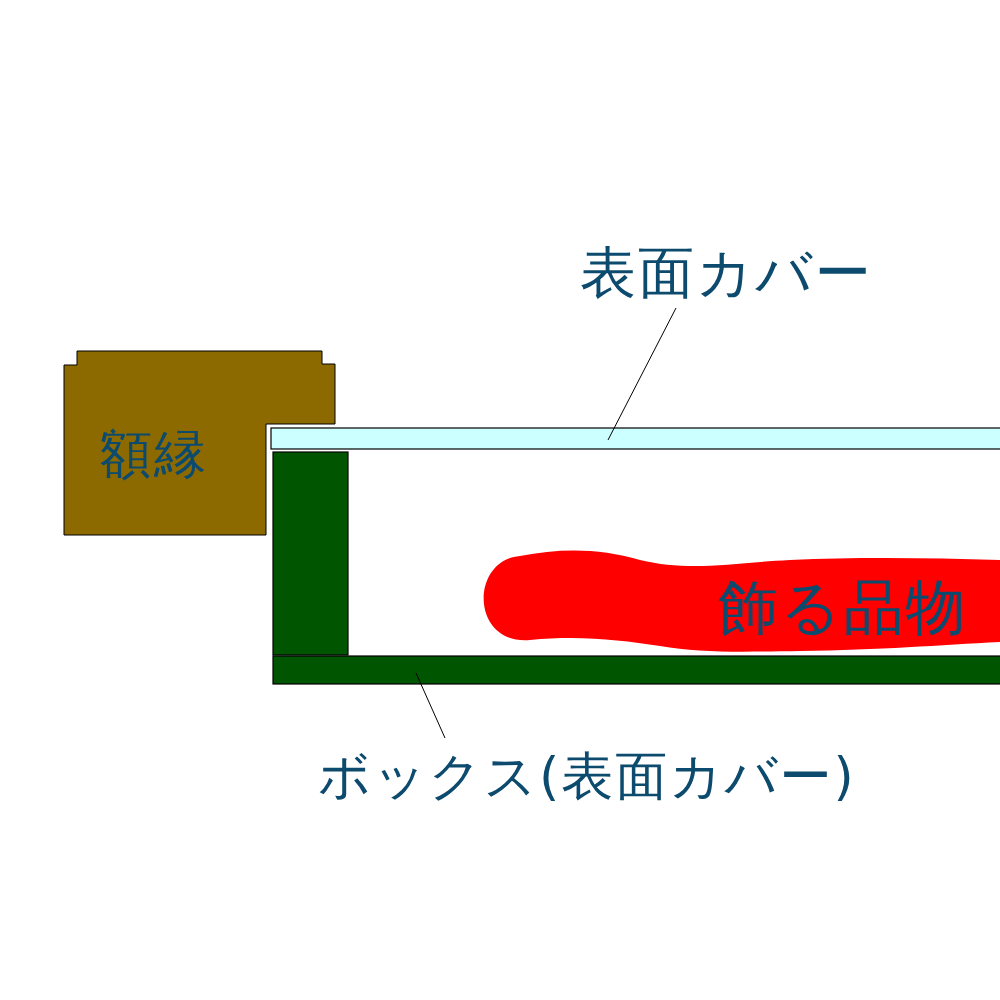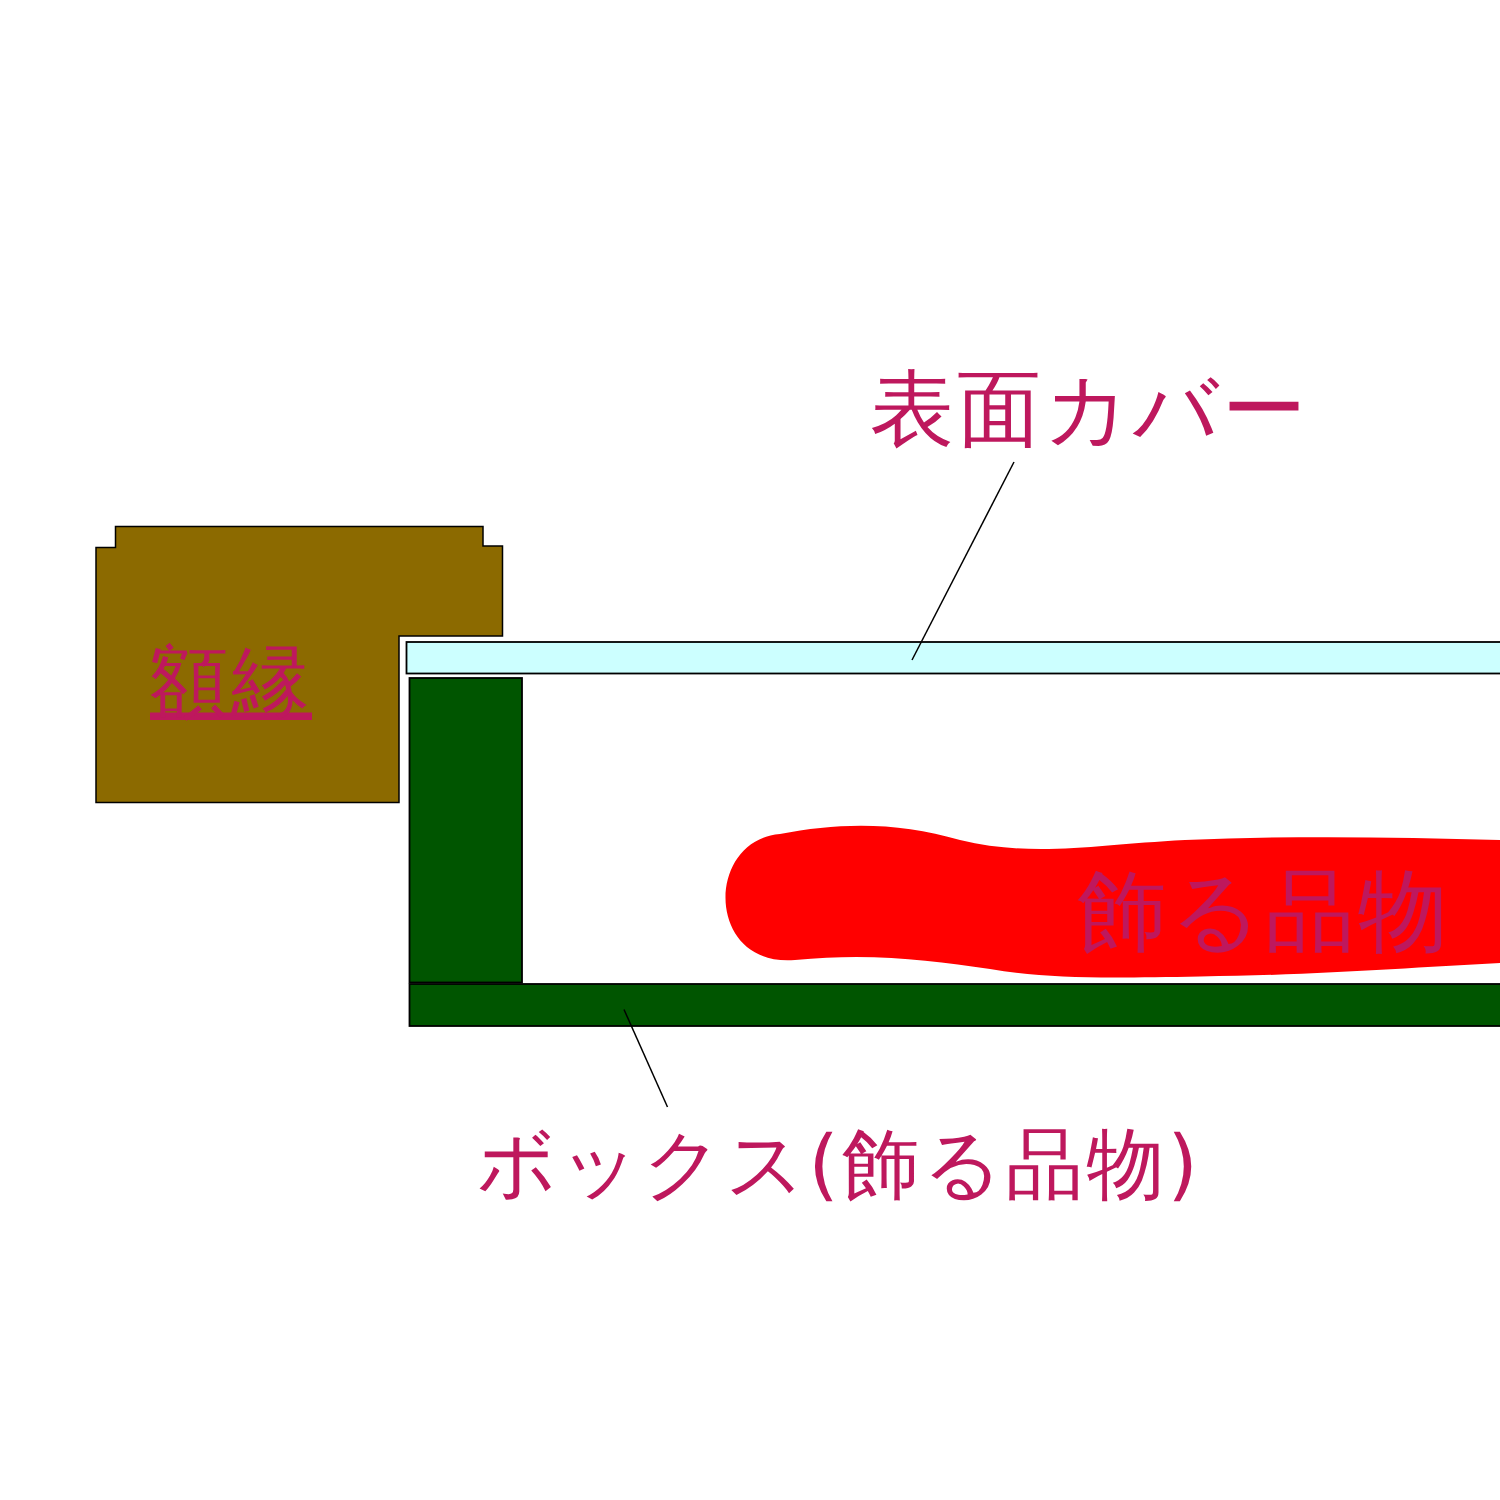--- a/index.html
+++ b/index.html
@@ -1,34 +1,34 @@
 <!DOCTYPE html>
 <html><head>
 <meta charset="utf-8">
 <style>
   html, body { margin:0; padding:0; background:#ffffff; }
   body { width:1000px; height:1000px; position:relative; overflow:hidden; font-family:"DejaVu Sans", sans-serif; }
   svg.stage { position:absolute; left:0; top:0; }
-  .label { position:absolute; color:#be185d; white-space:nowrap; font-family:"DejaVu Sans", sans-serif; letter-spacing:2px; }
+  .label { position:absolute; color:#0c4a6e; white-space:nowrap; font-family:"DejaVu Sans", sans-serif; letter-spacing:2px; }
 </style>
 </head>
 <body>
 
 <svg class="stage" width="1000" height="1000" viewBox="0 0 1000 1000">
 
   <polygon points="64,365 77,365 77,351 322,351 322,364 335,364 335,424 266,424 266,535 64,535" fill="#8c6a00" stroke="#000" stroke-width="1"></polygon>
 
   <rect x="271" y="428" width="740" height="21" fill="#ccffff" stroke="#000" stroke-width="1.2"></rect>
 
   <rect x="273" y="452" width="75" height="203" fill="#005500" stroke="#000" stroke-width="1.2"></rect>
 
   <rect x="273" y="656" width="740" height="28" fill="#005500" stroke="#000" stroke-width="1.2"></rect>
 
   <path fill="#ff0000" d="M520,556 C560,548 600,548 640,560 C690,572 730,563 790,560 C860,557 930,558 1000,560 L1000,642 C940,645 880,650 800,651 C740,652 700,653 660,646 C620,640 580,635 530,640 C470,645 470,560 520,556 Z"></path>
 
   <line x1="676" y1="308" x2="608" y2="440" stroke="#000" stroke-width="1"></line>
   <line x1="416" y1="673" x2="445" y2="738" stroke="#000" stroke-width="1"></line>
 </svg>
 
-<div class="label" style="left:100px; top:420px; font-size:52px;text-decoration:underline;">額縁</div>
+<div class="label" style="left:100px; top:420px; font-size:52px;">額縁</div>
 <div class="label" style="left:580px; top:236px; font-size:56px;">表面カバー</div>
 <div class="label" style="left:718px; top:568px; font-size:60px;">飾る品物</div>
-<div class="label" style="left:318px; top:742px; font-size:52px;">ボックス(飾る品物)</div>
+<div class="label" style="left:318px; top:742px; font-size:52px;">ボックス(表面カバー)</div>
 
 </body></html>

